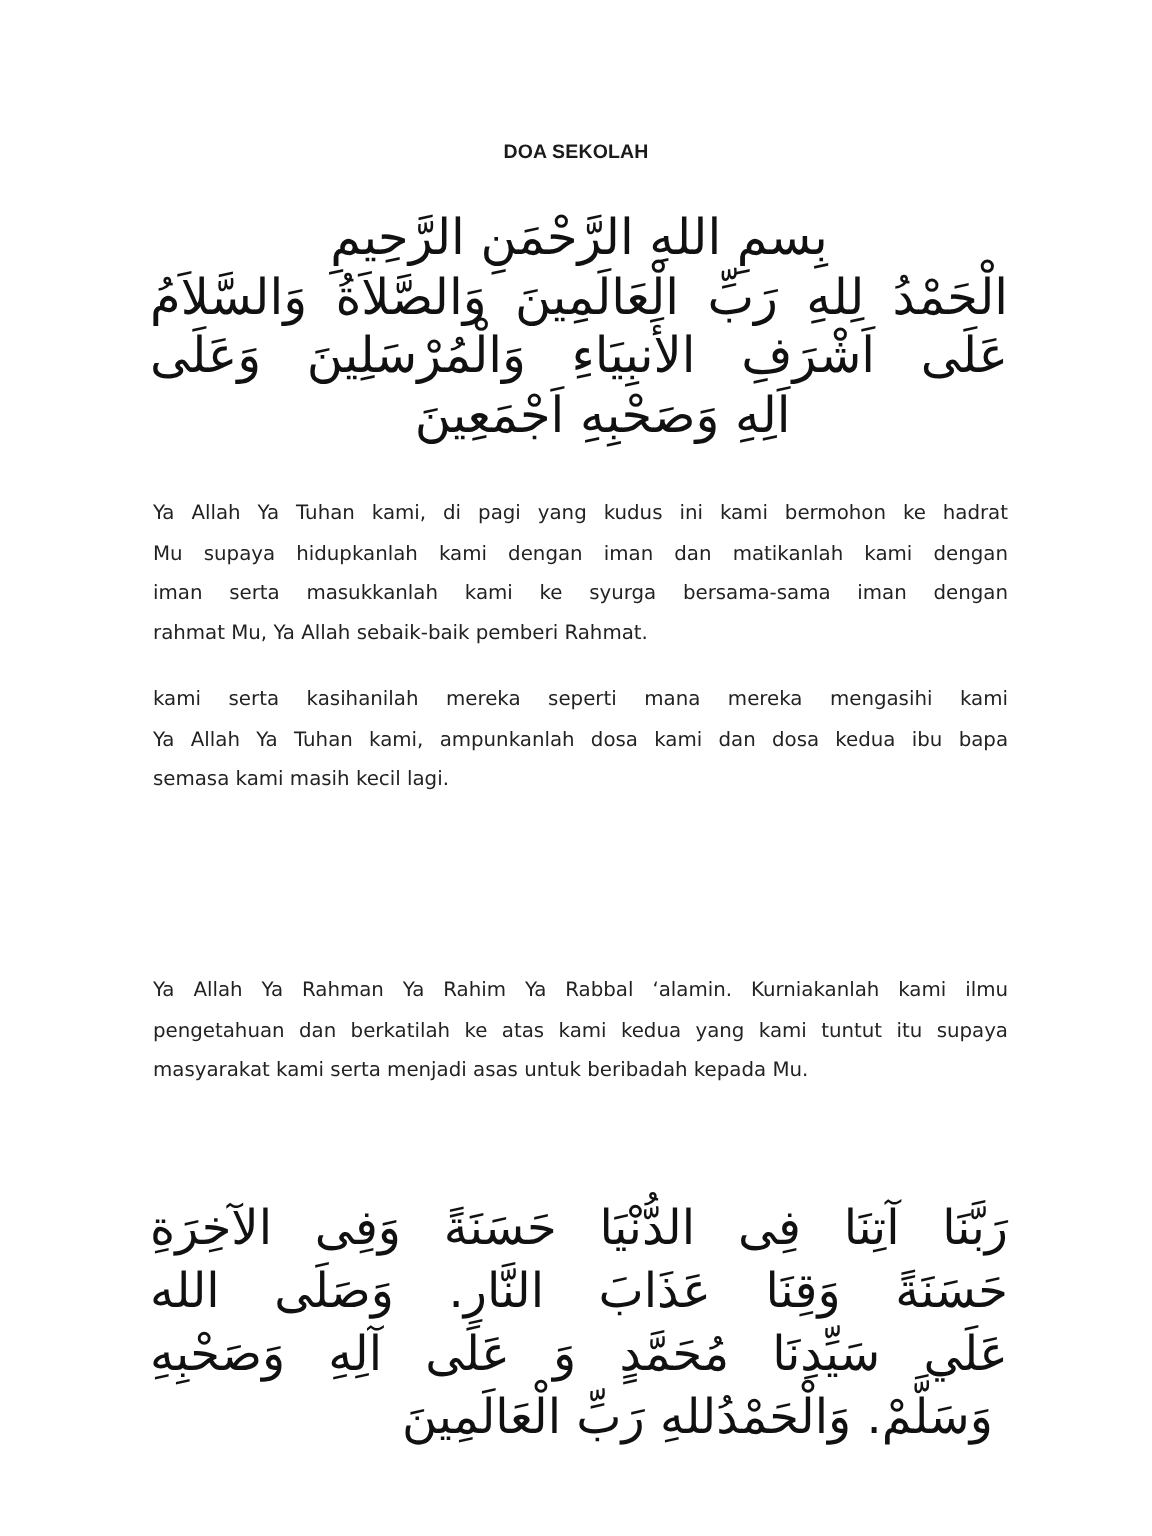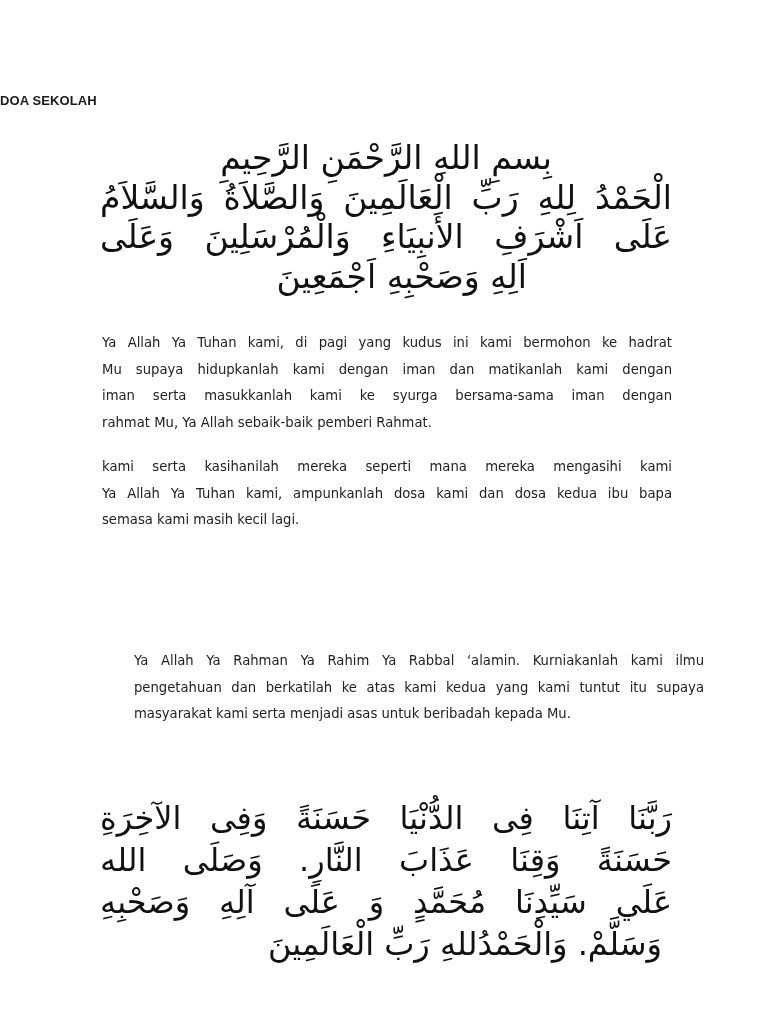--- a/index.html
+++ b/index.html
@@ -20,21 +20,21 @@
       top: 0;
       width: 768px;
       height: 1024px;
       background: #ffffff;
     }
     .title {
       position: absolute;
       left: 0;
       top: 93px;
       width: 768px;
-      text-align: left;
+      text-align: center;
       font-family: "Liberation Sans", sans-serif;
       font-weight: bold;
       font-size: 13px;
       letter-spacing: 0.1px;
       color: #1a1a1a;
     }
     .arabic {
       position: absolute;
       left: 100px;
       width: 572px;
@@ -86,21 +86,21 @@
       white-space: nowrap;
       text-align: justify;
       text-align-last: justify;
     }
     .malay .line.last {
       text-align-last: left;
     }
     .p1 { top: 330px; }
     .p2 { top: 454px; }
     .p3 { top: 551px; }
-    .p4 { top: 648px; margin-left: 32px; }
+    .p4 { top: 648px; }
   </style>
 </head>
 <body>
 
 <div class="page">
 
   <div class="title">DOA SEKOLAH</div>
 
   <div class="arabic arabic-opening">
     <span class="line centered">بِسمِ اللهِ الرَّحْمَنِ الرَّحِيمِ</span>

